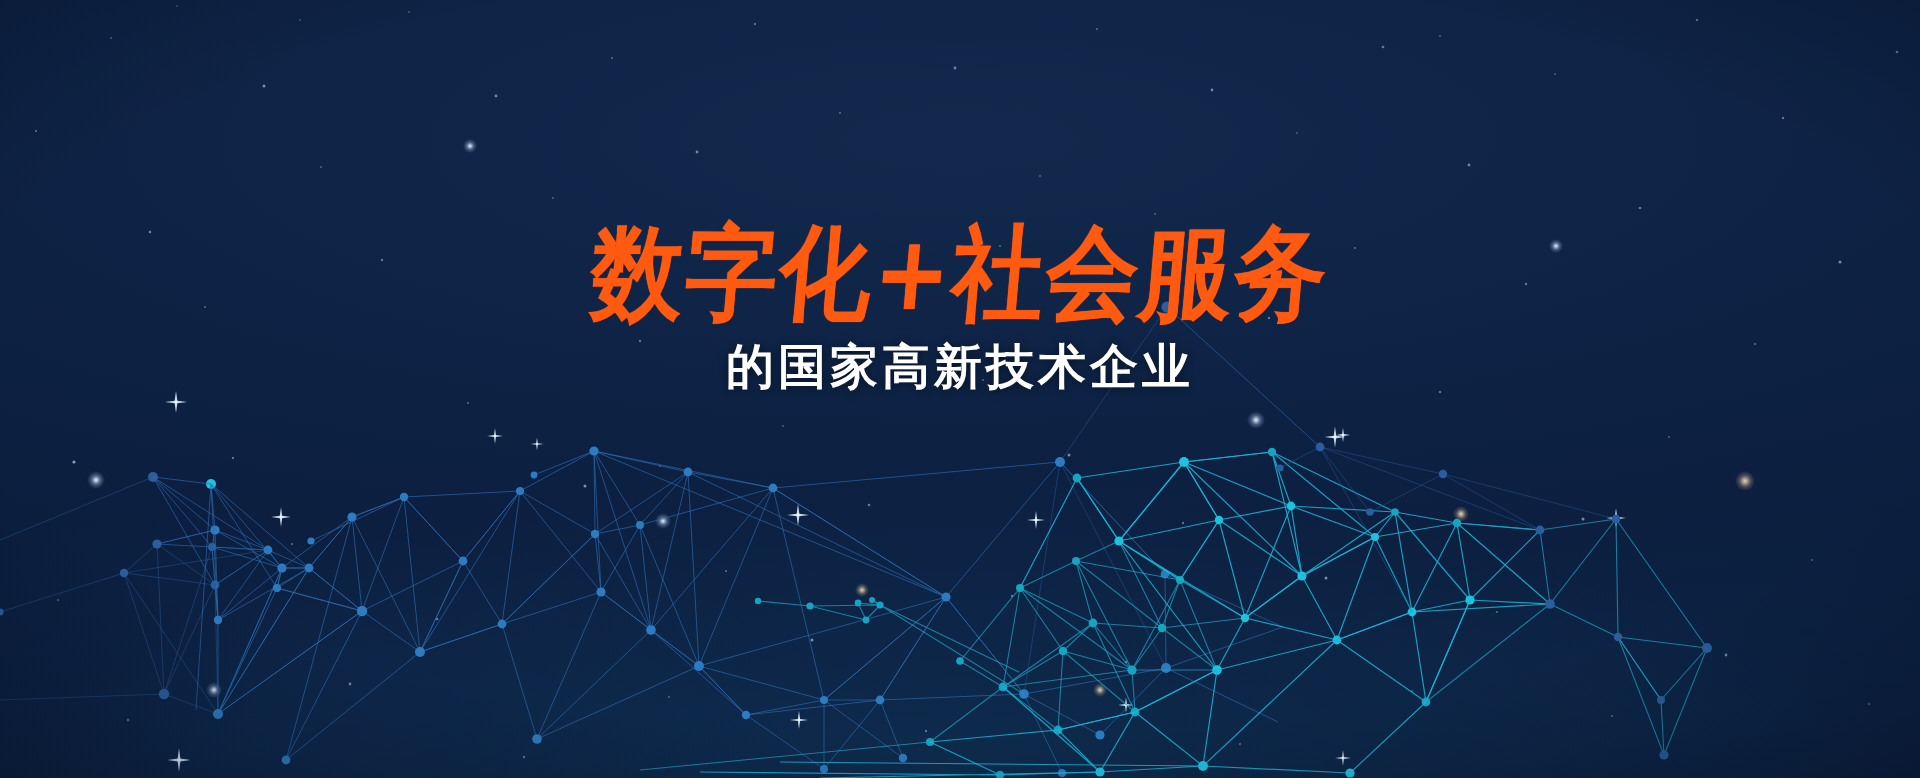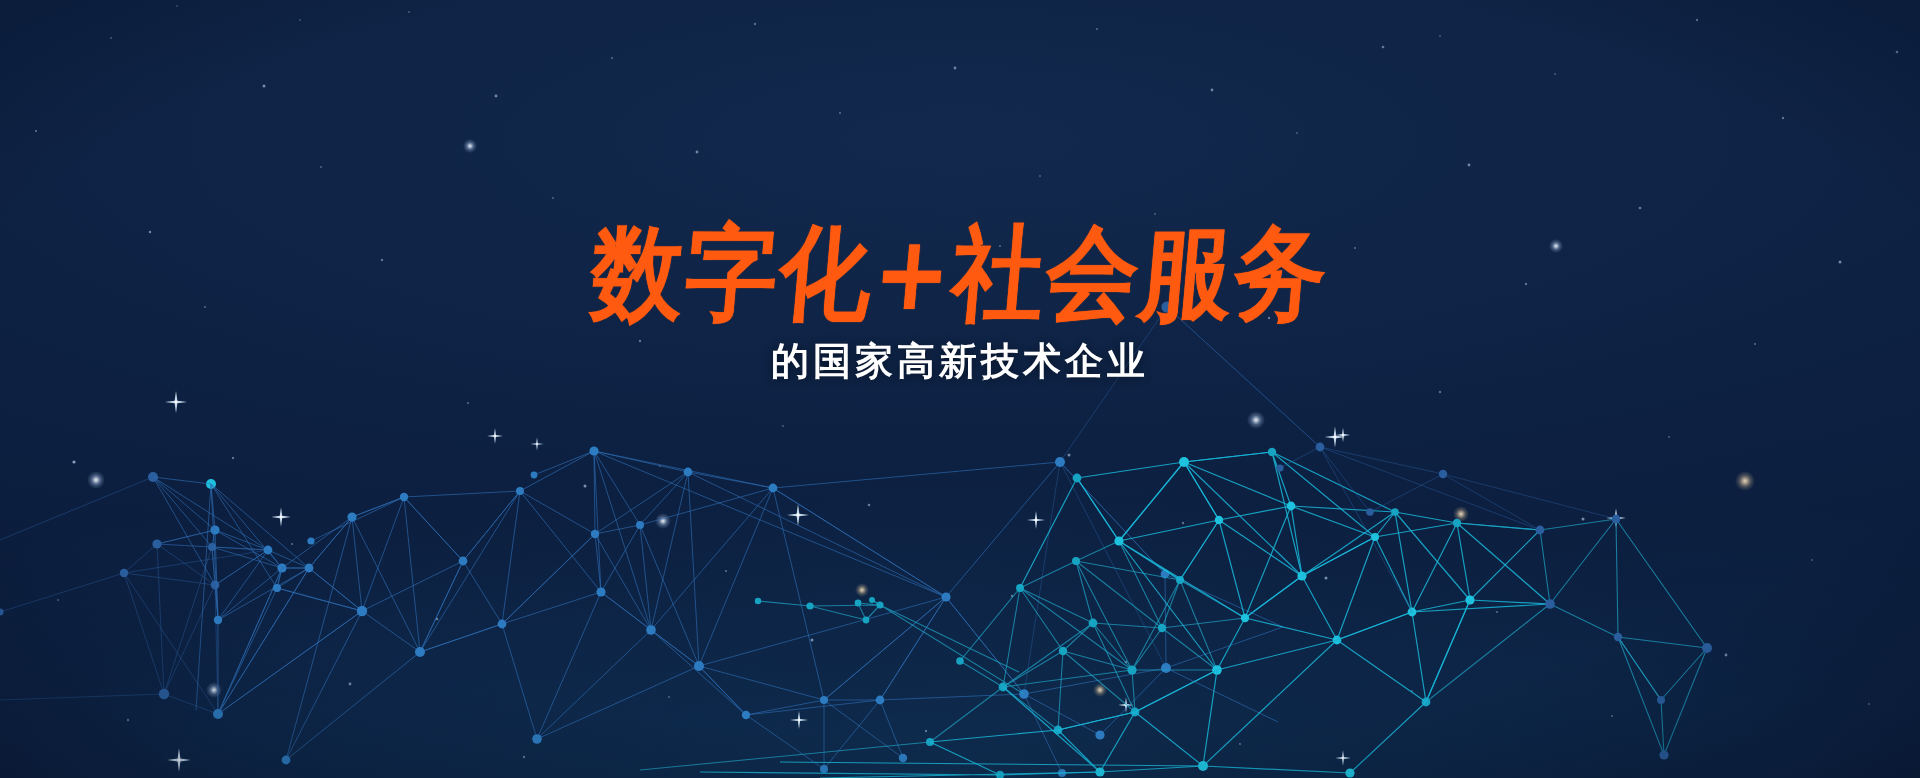--- a/index.html
+++ b/index.html
@@ -72,21 +72,21 @@
   }
   .subline {
     margin: 0;
     padding: 0;
     position: absolute;
     top: 338px;
     left: 0;
     right: 0;
     font-family: "DejaVu Serif", "Liberation Serif", serif;
     font-weight: 700;
-    font-size: 38px;
+    font-size: 48px;
     line-height: 1.2;
     letter-spacing: 4px;
     color: #ffffff;
     white-space: nowrap;
     text-shadow: 0 1px 10px rgba(0,0,0,0.45);
   }
 </style>
 </head>
 <body>
 

